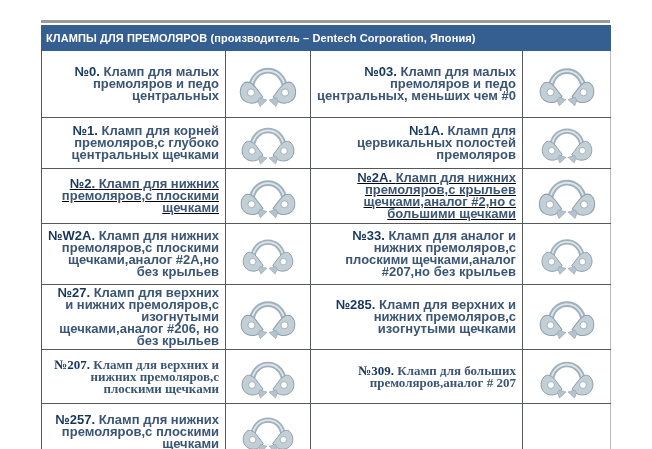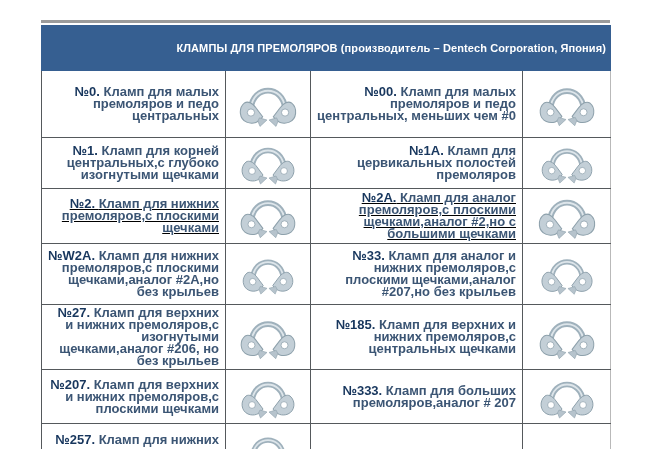--- a/index.html
+++ b/index.html
@@ -8,33 +8,33 @@
     font-family:"Liberation Sans", sans-serif;
     position:relative; overflow:hidden;
   }
   .viewport { position:absolute; inset:0; width:652px; height:449px; overflow:hidden; }
   .page { position:absolute; left:41px; top:20px; width:569px; }
   .top-rule { height:3px; background:var(--rule-color,#9b9b9b); margin-bottom:2px; }
   table { border-collapse:collapse; table-layout:fixed; width:569px; }
   th.header {
     background:var(--header-bg,#365f91);
     color:var(--header-fg,#ffffff);
-    font-size:11px; font-weight:bold; text-align:right;
-    height:20px; padding:12px 4px; letter-spacing:0.1px;
+    font-size:11px; font-weight:bold; text-align:left;
+    height:20px; padding:2px 4px; letter-spacing:0.1px;
     border:1px solid var(--header-bg,#365f91);
   }
   td { border:1px solid #55595c; vertical-align:middle; padding:2px 6px; background:#ffffff; }
   td.last-col { border-right:1px solid #b9b9b9; }
   tbody tr:last-child td { border-bottom:none; }
   tbody tr:nth-child(1){ height:67px; }
   tbody tr:nth-child(2){ height:51px; }
   tbody tr:nth-child(3){ height:52px;text-decoration:underline; }
   tbody tr:nth-child(4){ height:61px;margin-top:29px; }
   tbody tr:nth-child(5){ height:62px; }
-  tbody tr:nth-child(6){ height:54px; }
+  tbody tr:nth-child(6){ height:54px;font-family:Liberation Serif, serif; }
   tbody tr:nth-child(7){ height:56px; }
   p.desc-line { margin:0; text-align:right; font-size:13px; line-height:12px; font-weight:bold; }
   .num  { color:var(--num-color,#17365d); }
   .desc { color:var(--desc-color,#3b5574); }
   td.img-cell { text-align:center; padding:2px; }
   svg.clamp { display:inline-block; vertical-align:middle; }
   .defs-holder { position:absolute; width:0; height:0; overflow:hidden; }
 </style>
 </head>
 <body>
@@ -73,49 +73,49 @@
       </thead>
       <tbody>
         <tr>
           <td>
               <p class="desc-line"><span class="num">№0.</span> <span class="desc">Кламп для малых премоляров и педо центральных</span></p>
             </td>
           <td class="img-cell"><svg class="clamp" width="64" height="50">
                 <use href="#clamp-shape"></use>
               </svg></td>
           <td>
-              <p class="desc-line"><span class="num">№00.</span> <span class="desc">Кламп для малых премоляров и педо центральных, меньших чем #0</span></p>
+              <p class="desc-line"><span class="num">№03.</span> <span class="desc">Кламп для малых премоляров и педо центральных, меньших чем #0</span></p>
             </td>
           <td class="img-cell last-col"><svg class="clamp" width="62" height="48">
                 <use href="#clamp-shape"></use>
               </svg></td>
         </tr>
         <tr>
           <td>
-              <p class="desc-line"><span class="num">№1.</span> <span class="desc">Кламп для корней центральных,с глубоко изогнутыми щечками</span></p>
+              <p class="desc-line"><span class="num">№1.</span> <span class="desc">Кламп для корней премоляров,с глубоко центральных щечками</span></p>
             </td>
           <td class="img-cell"><svg class="clamp" width="60" height="46">
                 <use href="#clamp-shape"></use>
               </svg></td>
           <td>
               <p class="desc-line"><span class="num">№1А.</span> <span class="desc">Кламп для цервикальных полостей премоляров</span></p>
             </td>
           <td class="img-cell last-col"><svg class="clamp" width="58" height="44">
                 <use href="#clamp-shape"></use>
               </svg></td>
         </tr>
         <tr>
           <td>
               <p class="desc-line"><span class="num">№2.</span> <span class="desc">Кламп для нижних премоляров,с плоскими щечками</span></p>
             </td>
           <td class="img-cell"><svg class="clamp" width="62" height="48">
                 <use href="#clamp-shape"></use>
               </svg></td>
           <td>
-              <p class="desc-line"><span class="num">№2А.</span> <span class="desc">Кламп для аналог премоляров,с плоскими щечками,аналог #2,но с большими щечками</span></p>
+              <p class="desc-line"><span class="num">№2А.</span> <span class="desc">Кламп для нижних премоляров,с крыльев щечками,аналог #2,но с большими щечками</span></p>
             </td>
           <td class="img-cell last-col"><svg class="clamp" width="64" height="50">
                 <use href="#clamp-shape"></use>
               </svg></td>
         </tr>
         <tr>
           <td>
               <p class="desc-line"><span class="num">№W2А.</span> <span class="desc">Кламп для нижних премоляров,с плоскими щечками,аналог #2А,но без крыльев</span></p>
             </td>
           <td class="img-cell"><svg class="clamp" width="58" height="44">
@@ -129,35 +129,35 @@
               </svg></td>
         </tr>
         <tr>
           <td>
               <p class="desc-line"><span class="num">№27.</span> <span class="desc">Кламп для верхних и нижних премоляров,с изогнутыми щечками,аналог #206, но без крыльев</span></p>
             </td>
           <td class="img-cell"><svg class="clamp" width="62" height="50">
                 <use href="#clamp-shape"></use>
               </svg></td>
           <td>
-              <p class="desc-line"><span class="num">№185.</span> <span class="desc">Кламп для верхних и нижних премоляров,с центральных щечками</span></p>
+              <p class="desc-line"><span class="num">№285.</span> <span class="desc">Кламп для верхних и нижних премоляров,с изогнутыми щечками</span></p>
             </td>
           <td class="img-cell last-col"><svg class="clamp" width="62" height="48">
                 <use href="#clamp-shape"></use>
               </svg></td>
         </tr>
         <tr>
           <td>
               <p class="desc-line"><span class="num">№207.</span> <span class="desc">Кламп для верхних и нижних премоляров,с плоскими щечками</span></p>
             </td>
           <td class="img-cell"><svg class="clamp" width="60" height="46">
                 <use href="#clamp-shape"></use>
               </svg></td>
           <td>
-              <p class="desc-line"><span class="num">№333.</span> <span class="desc">Кламп для больших премоляров,аналог # 207</span></p>
+              <p class="desc-line"><span class="num">№309.</span> <span class="desc">Кламп для больших премоляров,аналог # 207</span></p>
             </td>
           <td class="img-cell last-col"><svg class="clamp" width="60" height="46">
                 <use href="#clamp-shape"></use>
               </svg></td>
         </tr>
         <tr>
           <td>
               <p class="desc-line"><span class="num">№257.</span> <span class="desc">Кламп для нижних премоляров,с плоскими щечками</span></p>
             </td>
           <td class="img-cell"><svg class="clamp" width="58" height="44">

